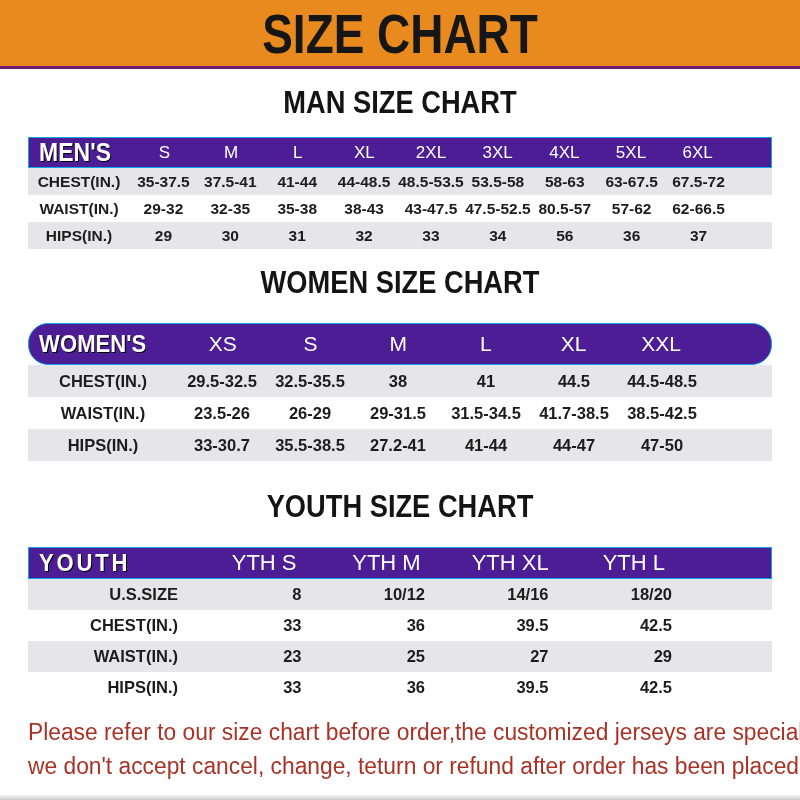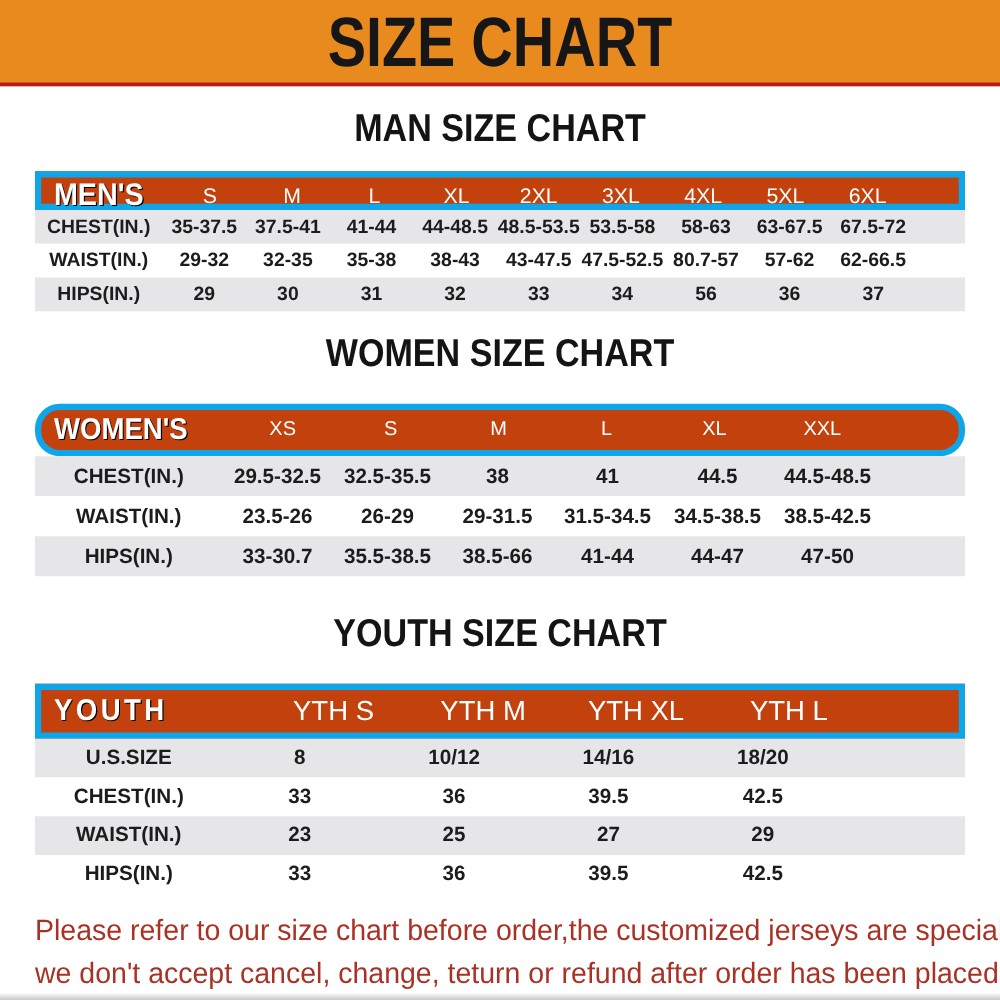--- a/index.html
+++ b/index.html
@@ -8,21 +8,21 @@
     font-family: "Liberation Sans", sans-serif;
     background: #ffffff;
     position: relative;
     overflow: hidden;
   }
 
   
   .banner {
     height: 69px;
     background: #E98A1E;
-    border-bottom: 3px solid #b91c1c;
+    border-bottom: 3px solid #701a75;
     display: flex;
     align-items: center;
     justify-content: center;
   }
   .banner-title {
     font-size: 56px;
     font-weight: bold;
     color: #161616;
     letter-spacing: 0px;
     transform: scaleX(0.82);
@@ -39,22 +39,22 @@
     transform: scaleX(0.88);
     white-space: nowrap;
   }
   .sec-men   .section-heading { margin: 16px 0 16px; }
   .sec-women .section-heading { margin: 16px 0 22px; }
   .sec-youth .section-heading { margin: 28px 0 22px; }
 
   
   .size-table { margin: 0 28px; }
   .t-head {
-    background: #c2410c;
-    border: 5px solid #0ea5e9;
+    background: #4c1d95;
+    border: 1px solid #0ea5e9;
     color: #ffffff;
     display: grid;
     align-items: center;
   }
   .t-row {
     display: grid;
     align-items: center;
     background: #ffffff;
     font-weight: bold;
   }
@@ -64,48 +64,48 @@
   .sec-men .t-row   { grid-template-columns: 102px repeat(9, 1fr); padding-right: 40px; }
   .sec-women .t-head,
   .sec-women .t-row { grid-template-columns: 150px repeat(6, 1fr); padding-right: 66px; }
   .sec-youth .t-head,
   .sec-youth .t-row { grid-template-columns: 150px repeat(4, 1fr); padding-right: 100px; }
 
   .sec-men .t-head   { height: 31px; }
   .sec-men .t-row    { height: 27px; }
   .sec-women .t-head { height: 42px; border-radius: 20px; }
   .sec-women .t-row  { height: 32px; }
-  .sec-youth .t-head { height: 44px; gap: 48px; }
+  .sec-youth .t-head { height: 32px; gap: 48px; }
   .sec-youth .t-row  { height: 31px; }
 
   .h-label {
     font-weight: bold;
     padding-left: 11px;
     white-space: nowrap;
     transform: scaleX(0.92);
     transform-origin: left center;
     text-shadow: 1px 1px 0 #000;
   }
   .sec-men .h-label   { font-size: 25px; }
   .sec-women .h-label { font-size: 24px; }
   .sec-youth .h-label { font-size: 24px; letter-spacing: 3px; }
 
   .h-col { text-align: center; white-space: nowrap; }
   .sec-men .h-col   { font-size: 17px; }
-  .sec-women .h-col { font-size: 16px; }
+  .sec-women .h-col { font-size: 21px; }
   .sec-youth .h-col { font-size: 22px; }
 
   .r-label, .r-cell {
     text-align: center;
     color: #1c1c1c;
     white-space: nowrap;
   }
   .sec-men .r-label, .sec-men .r-cell     { font-size: 15.5px; }
   .sec-women .r-label, .sec-women .r-cell { font-size: 16.5px; }
-  .sec-youth .r-label, .sec-youth .r-cell { font-size: 16.5px; }
+  .sec-youth .r-label, .sec-youth .r-cell { font-size: 16.5px; text-align: right; }
 
   
   .disclaimer {
     padding: 12px 28px 0;
     color: #A93226;
     font-size: 23.5px;
     line-height: 34px;
     font-weight: 500;
   }
   .disclaimer-line {
@@ -156,21 +156,21 @@
         <div class="r-cell">67.5-72</div>
       </div>
       <div class="t-row">
         <div class="r-label">WAIST(IN.)</div>
         <div class="r-cell">29-32</div>
         <div class="r-cell">32-35</div>
         <div class="r-cell">35-38</div>
         <div class="r-cell">38-43</div>
         <div class="r-cell">43-47.5</div>
         <div class="r-cell">47.5-52.5</div>
-        <div class="r-cell">80.7-57</div>
+        <div class="r-cell">80.5-57</div>
         <div class="r-cell">57-62</div>
         <div class="r-cell">62-66.5</div>
       </div>
       <div class="t-row">
         <div class="r-label">HIPS(IN.)</div>
         <div class="r-cell">29</div>
         <div class="r-cell">30</div>
         <div class="r-cell">31</div>
         <div class="r-cell">32</div>
         <div class="r-cell">33</div>
@@ -202,28 +202,28 @@
         <div class="r-cell">41</div>
         <div class="r-cell">44.5</div>
         <div class="r-cell">44.5-48.5</div>
       </div>
       <div class="t-row">
         <div class="r-label">WAIST(IN.)</div>
         <div class="r-cell">23.5-26</div>
         <div class="r-cell">26-29</div>
         <div class="r-cell">29-31.5</div>
         <div class="r-cell">31.5-34.5</div>
-        <div class="r-cell">34.5-38.5</div>
+        <div class="r-cell">41.7-38.5</div>
         <div class="r-cell">38.5-42.5</div>
       </div>
       <div class="t-row">
         <div class="r-label">HIPS(IN.)</div>
         <div class="r-cell">33-30.7</div>
         <div class="r-cell">35.5-38.5</div>
-        <div class="r-cell">38.5-66</div>
+        <div class="r-cell">27.2-41</div>
         <div class="r-cell">41-44</div>
         <div class="r-cell">44-47</div>
         <div class="r-cell">47-50</div>
       </div>
     </div>
 </section>
 
 <section class="sec-youth">
   <h2 class="section-heading">YOUTH SIZE CHART</h2>
   <div class="size-table">

